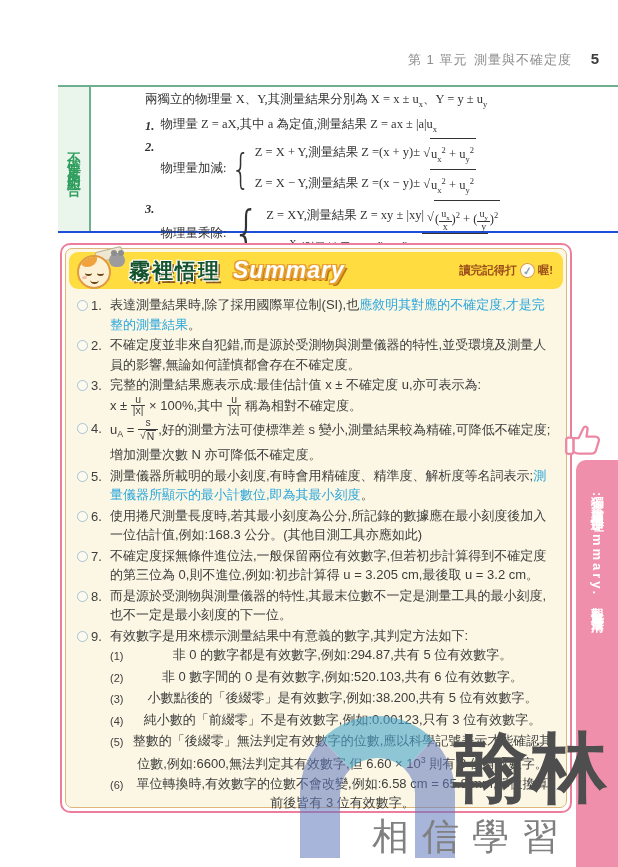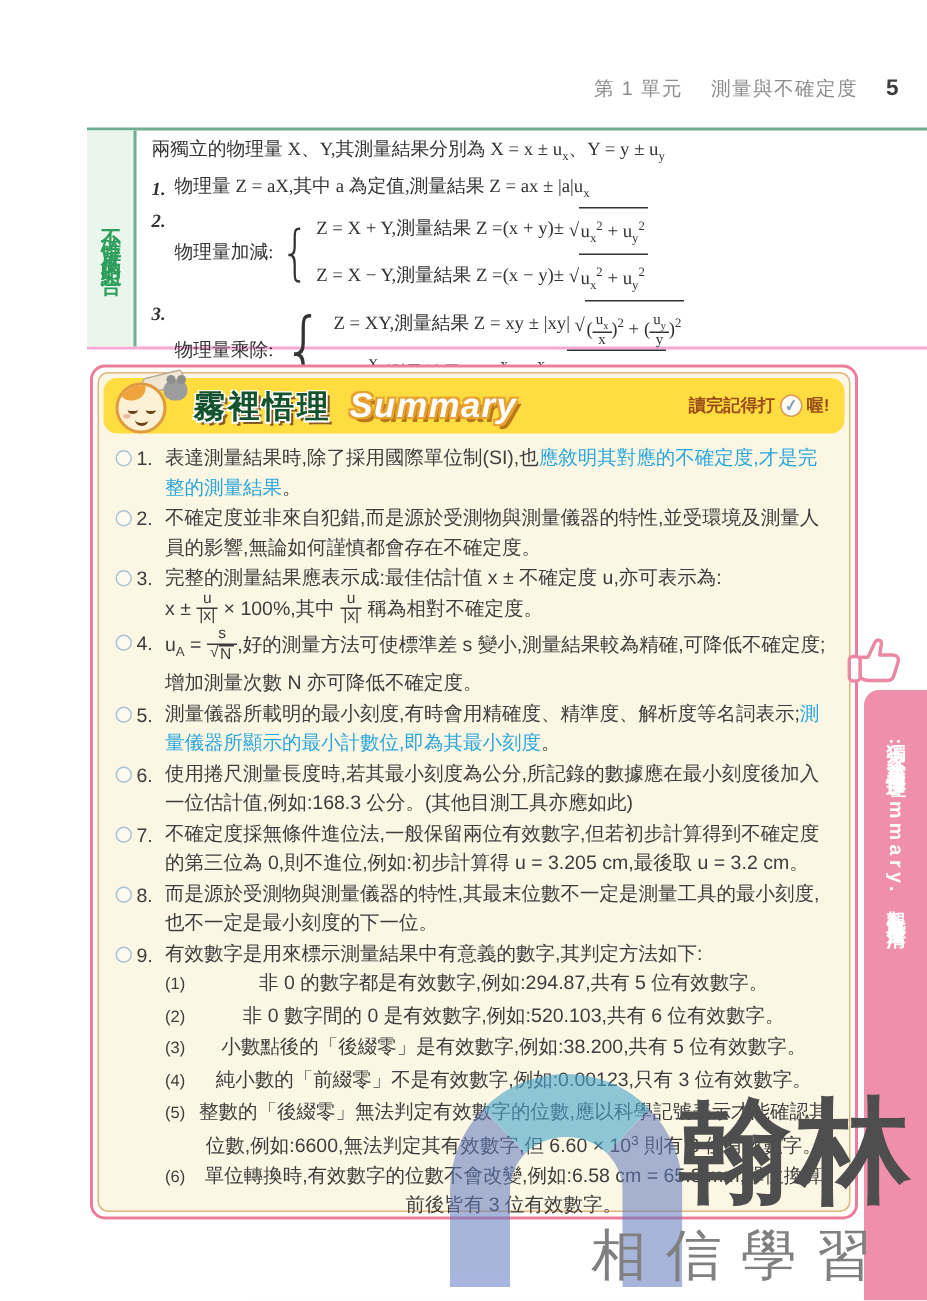--- a/index.html
+++ b/index.html
@@ -5,21 +5,21 @@
   html,body{margin:0;padding:0;}
   body{width:618px;height:867px;background:#ffffff;font-family:"Liberation Sans",sans-serif;}
   .page{position:relative;width:618px;height:867px;background:#fff;overflow:hidden;}
 
   
   .page-header{position:absolute;top:50px;right:18px;font-size:13px;color:#8d8d8d;letter-spacing:1px;}
   .page-header .pgno{color:#3c3c3c;font-weight:bold;font-size:15px;margin-left:14px;}
 
   
   .toptable{position:absolute;left:58px;top:85px;right:0;height:148px;
-    border-top:2px solid #6fae8e;border-bottom:2px solid #f9a8d4;display:flex;box-sizing:border-box;}
+    border-top:2px solid #6fae8e;border-bottom:2px solid #1d4ed8;display:flex;box-sizing:border-box;gap:44px;}
   .tlabel{width:31px;background:#eaf5ec;border-right:2px solid #6fae8e;display:flex;align-items:center;justify-content:center;}
   .tlabel span{writing-mode:vertical-lr;color:#2f9e5d;font-weight:bold;font-size:13.5px;letter-spacing:5px;}
   .tbody{flex:1;padding:3px 0 0 10px;font-size:12.5px;color:#333;font-family:"Liberation Serif","Liberation Sans",serif;}
   .trow{display:flex;align-items:center;margin-bottom:1px;}
   .trow .rnum{font-weight:bold;font-style:italic;margin-right:6px;flex:0 0 auto;align-self:flex-start;padding-top:2px;}
   .tintro{line-height:18px;margin-bottom:2px;}
   .row1{line-height:18px;}
   .lead{flex:0 0 auto;}
   .brace{font-weight:200;color:#333;margin:0 1px 0 2px;line-height:.9;font-family:"DejaVu Sans",sans-serif;transform:scaleX(.75);}
   .b2{font-size:40px;}
@@ -83,31 +83,31 @@
   .sidetab .vtext{display:block;margin:26px auto 0;writing-mode:vertical-rl;color:#fff;
     font-size:13px;font-weight:bold;letter-spacing:3px;line-height:42px;text-align:start;width:42px;text-indent:0;}
   .thumb{position:absolute;right:12px;top:418px;width:48px;height:46px;z-index:4;}
 
   
   .wm-h{position:absolute;left:300px;top:716px;width:155px;height:142px;box-sizing:border-box;
     border-left:40px solid rgba(96,120,190,.55);border-right:40px solid rgba(96,120,190,.55);
     border-top:42px solid rgba(70,165,205,.6);border-radius:78px 78px 0 0;z-index:2;pointer-events:none;}
   .wm-logo{position:absolute;left:452px;top:730px;font-size:76px;font-weight:bold;color:#4e4e4e;
     letter-spacing:3px;z-index:5;line-height:1;pointer-events:none;}
-  .wm-slogan{position:absolute;left:394px;top:818px;font-size:37px;color:#808080;letter-spacing:13px;
+  .wm-slogan{position:absolute;left:372px;top:818px;font-size:37px;color:#808080;letter-spacing:13px;
     z-index:5;line-height:1;pointer-events:none;}
 </style>
 </head>
 <body>
 
 <div class="page">
 
   <div class="page-header">
     <span>第 1 單元</span>
-    <span style="margin-left:14px">測量與不確定度</span>
+    <span style="margin-left:2px">測量與不確定度</span>
     <span class="pgno">5</span>
   </div>
 
   <div class="toptable">
     <div class="tlabel">
       <span>不確定度的組合</span>
     </div>
     <div class="tbody">
       <div class="tintro">兩獨立的物理量 X、Y,其測量結果分別為 X = x ± u<sub>x</sub>、Y = y ± u<sub>y</sub></div>
       <div class="trow row1">

